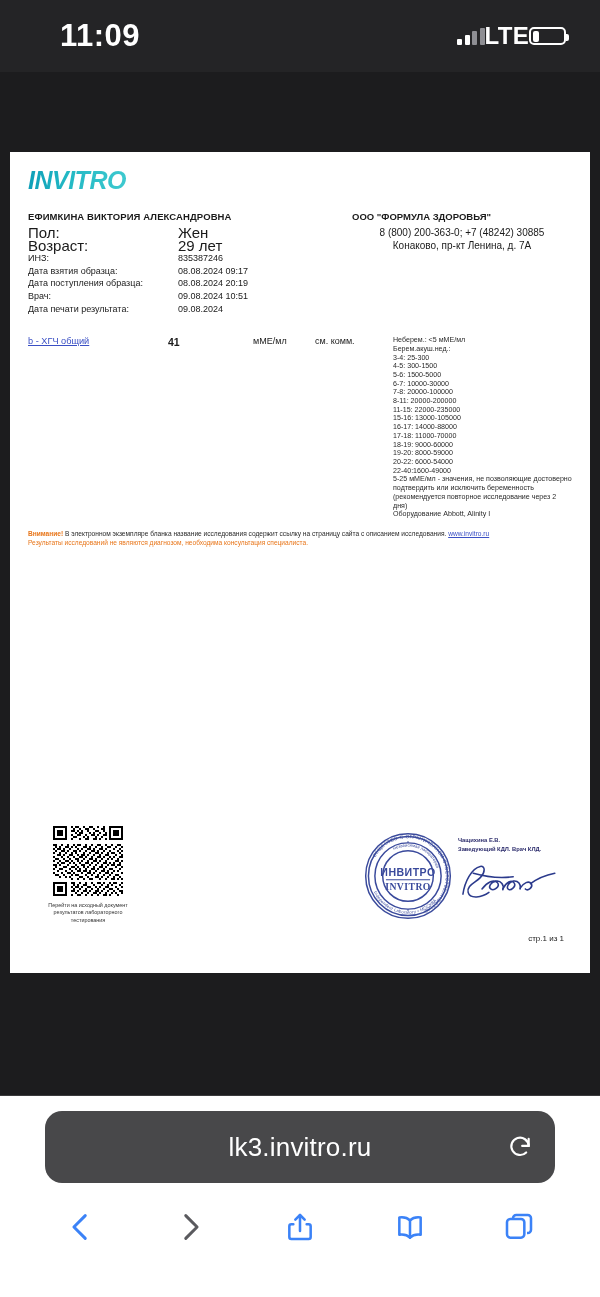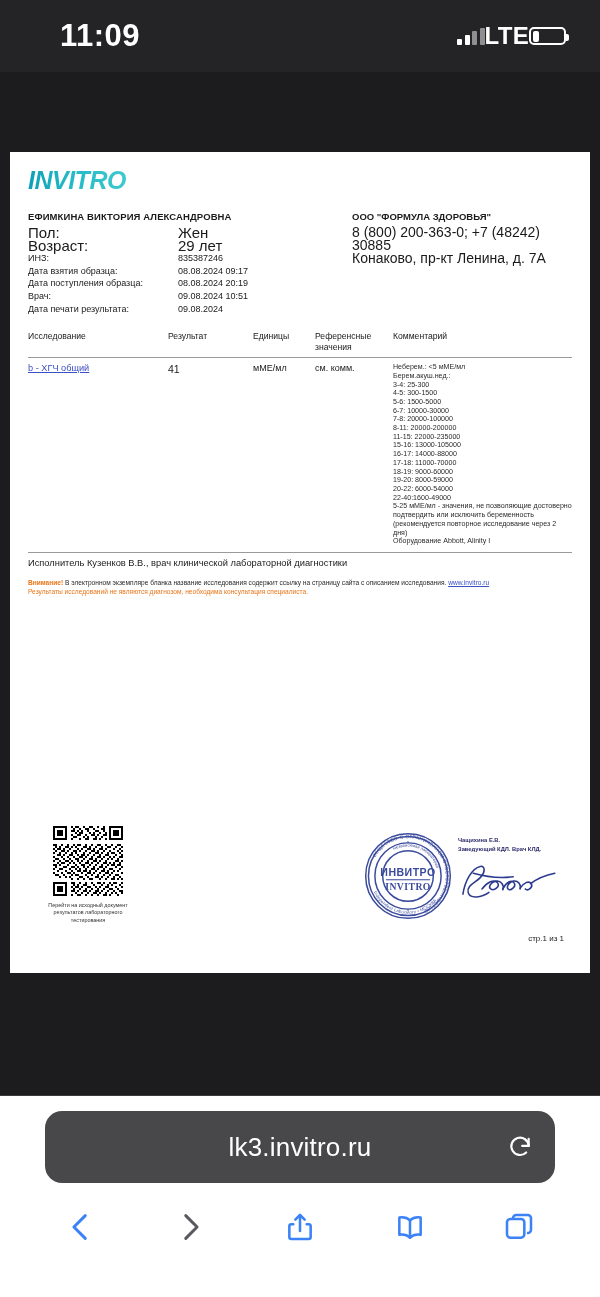--- a/index.html
+++ b/index.html
@@ -51,34 +51,34 @@
   
   #hdr { display: flex; gap: 12px; }
   #hdr-left { width: 312px; }
   #hdr-right { flex: 1; padding-top: 0px; }
   #patient-name { font-size: 9.5px; font-weight: bold; margin-bottom: 5px; letter-spacing: .1px;}
   .kv { display: flex; font-size: 9px; line-height: 12.6px; }
   .kv .k { width: 150px; }
   .kv .v { }
   .kv.bold .k, .kv.bold .v { font-weight: normal; font-size: 15px; }
   #org-name { font-size: 9.5px; font-weight: bold; margin-bottom: 4px; }
-  .org-line { font-size: 14px; line-height: 13px; }
+  .org-line { font-size: 10px; line-height: 13px; text-align: center; }
 
   
   #tbl { margin-top: 16px; }
   #thead { display: flex; font-size: 8.6px; padding-bottom: 5px; border-bottom: 1px solid #9a9a9a; }
   #tbody-row { display: flex; font-size: 9px; padding-top: 5px; }
   .c-study { width: 140px; }
   .c-result { width: 85px; text-align: left; }
   .c-units { width: 62px; }
   .c-ref { width: 78px; }
   .c-comment { flex: 1; }
   #thead .c-ref { line-height: 10.5px; }
   #study-link { color: #3a4fc4; font-size: 9.2px; }
-  #result-val { font-weight: normal; font-size: 10.5px; }
+  #result-val { font-weight: bold; font-size: 10.5px; }
   #units-val, #ref-val { font-size: 9px; margin-top: 8px; }
   #comment-list { font-size: 7.1px; line-height: 8.7px; color: #2a2a2a; }
   #comment-list div { white-space: nowrap; }
   #comment-list div.wrap { white-space: normal; }
 
   #executor { font-size: 9.3px; margin-top: 6px; padding-top: 5px; border-top: 1px solid #9a9a9a; }
 
   #notice { margin-top: 10px; font-size: 6.6px; line-height: 9.5px; }
   .notice-warn { color: #e8761a; font-weight: bold; }
   .notice-body { color: #2a2a2a; }
@@ -183,27 +183,20 @@
 
         <div id="hdr-right">
           <div id="org-name">ООО "ФОРМУЛА ЗДОРОВЬЯ"</div>
           <div class="org-line">8 (800) 200-363-0; +7 (48242) 30885</div>
           <div class="org-line">Конаково, пр-кт Ленина, д. 7А</div>
         </div>
       </div>
 
       
       <div id="tbl">
-        <div id="thead">
-          <div class="c-study">Исследование</div>
-          <div class="c-result">Результат</div>
-          <div class="c-units">Единицы</div>
-          <div class="c-ref">Референсные значения</div>
-          <div class="c-comment">Комментарий</div>
-        </div>
 
         <div id="tbody-row">
           <div class="c-study">
             <a id="study-link" href="#">b - ХГЧ общий</a>
           </div>
           <div class="c-result">
             <span id="result-val">41</span>
           </div>
           <div class="c-units">
             <span id="units-val">мМЕ/мл</span>
@@ -229,21 +222,20 @@
                 <div>19-20: 8000-59000</div>
                 <div>20-22: 6000-54000</div>
                 <div>22-40:1600-49000</div>
                 <div class="wrap">5-25 мМЕ/мл - значения, не позволяющие достоверно подтвердить или исключить беременность (рекомендуется повторное исследование через 2 дня)</div>
                 <div>Оборудование Abbott, Alinity I</div>
               </div>
           </div>
         </div>
       </div>
 
-      <div id="executor">Исполнитель Кузенков В.В., врач клинической лабораторной диагностики</div>
 
       <div id="notice">
         <div>
           <span class="notice-warn">Внимание!</span>
           <span class="notice-body">В электронном экземпляре бланка название исследования содержит ссылку на страницу сайта с описанием исследования.</span>
           <a class="notice-link" href="#">www.invitro.ru</a>
         </div>
         <div class="notice-line2">Результаты исследований не являются диагнозом, необходима консультация специалиста.</div>
       </div>
 

